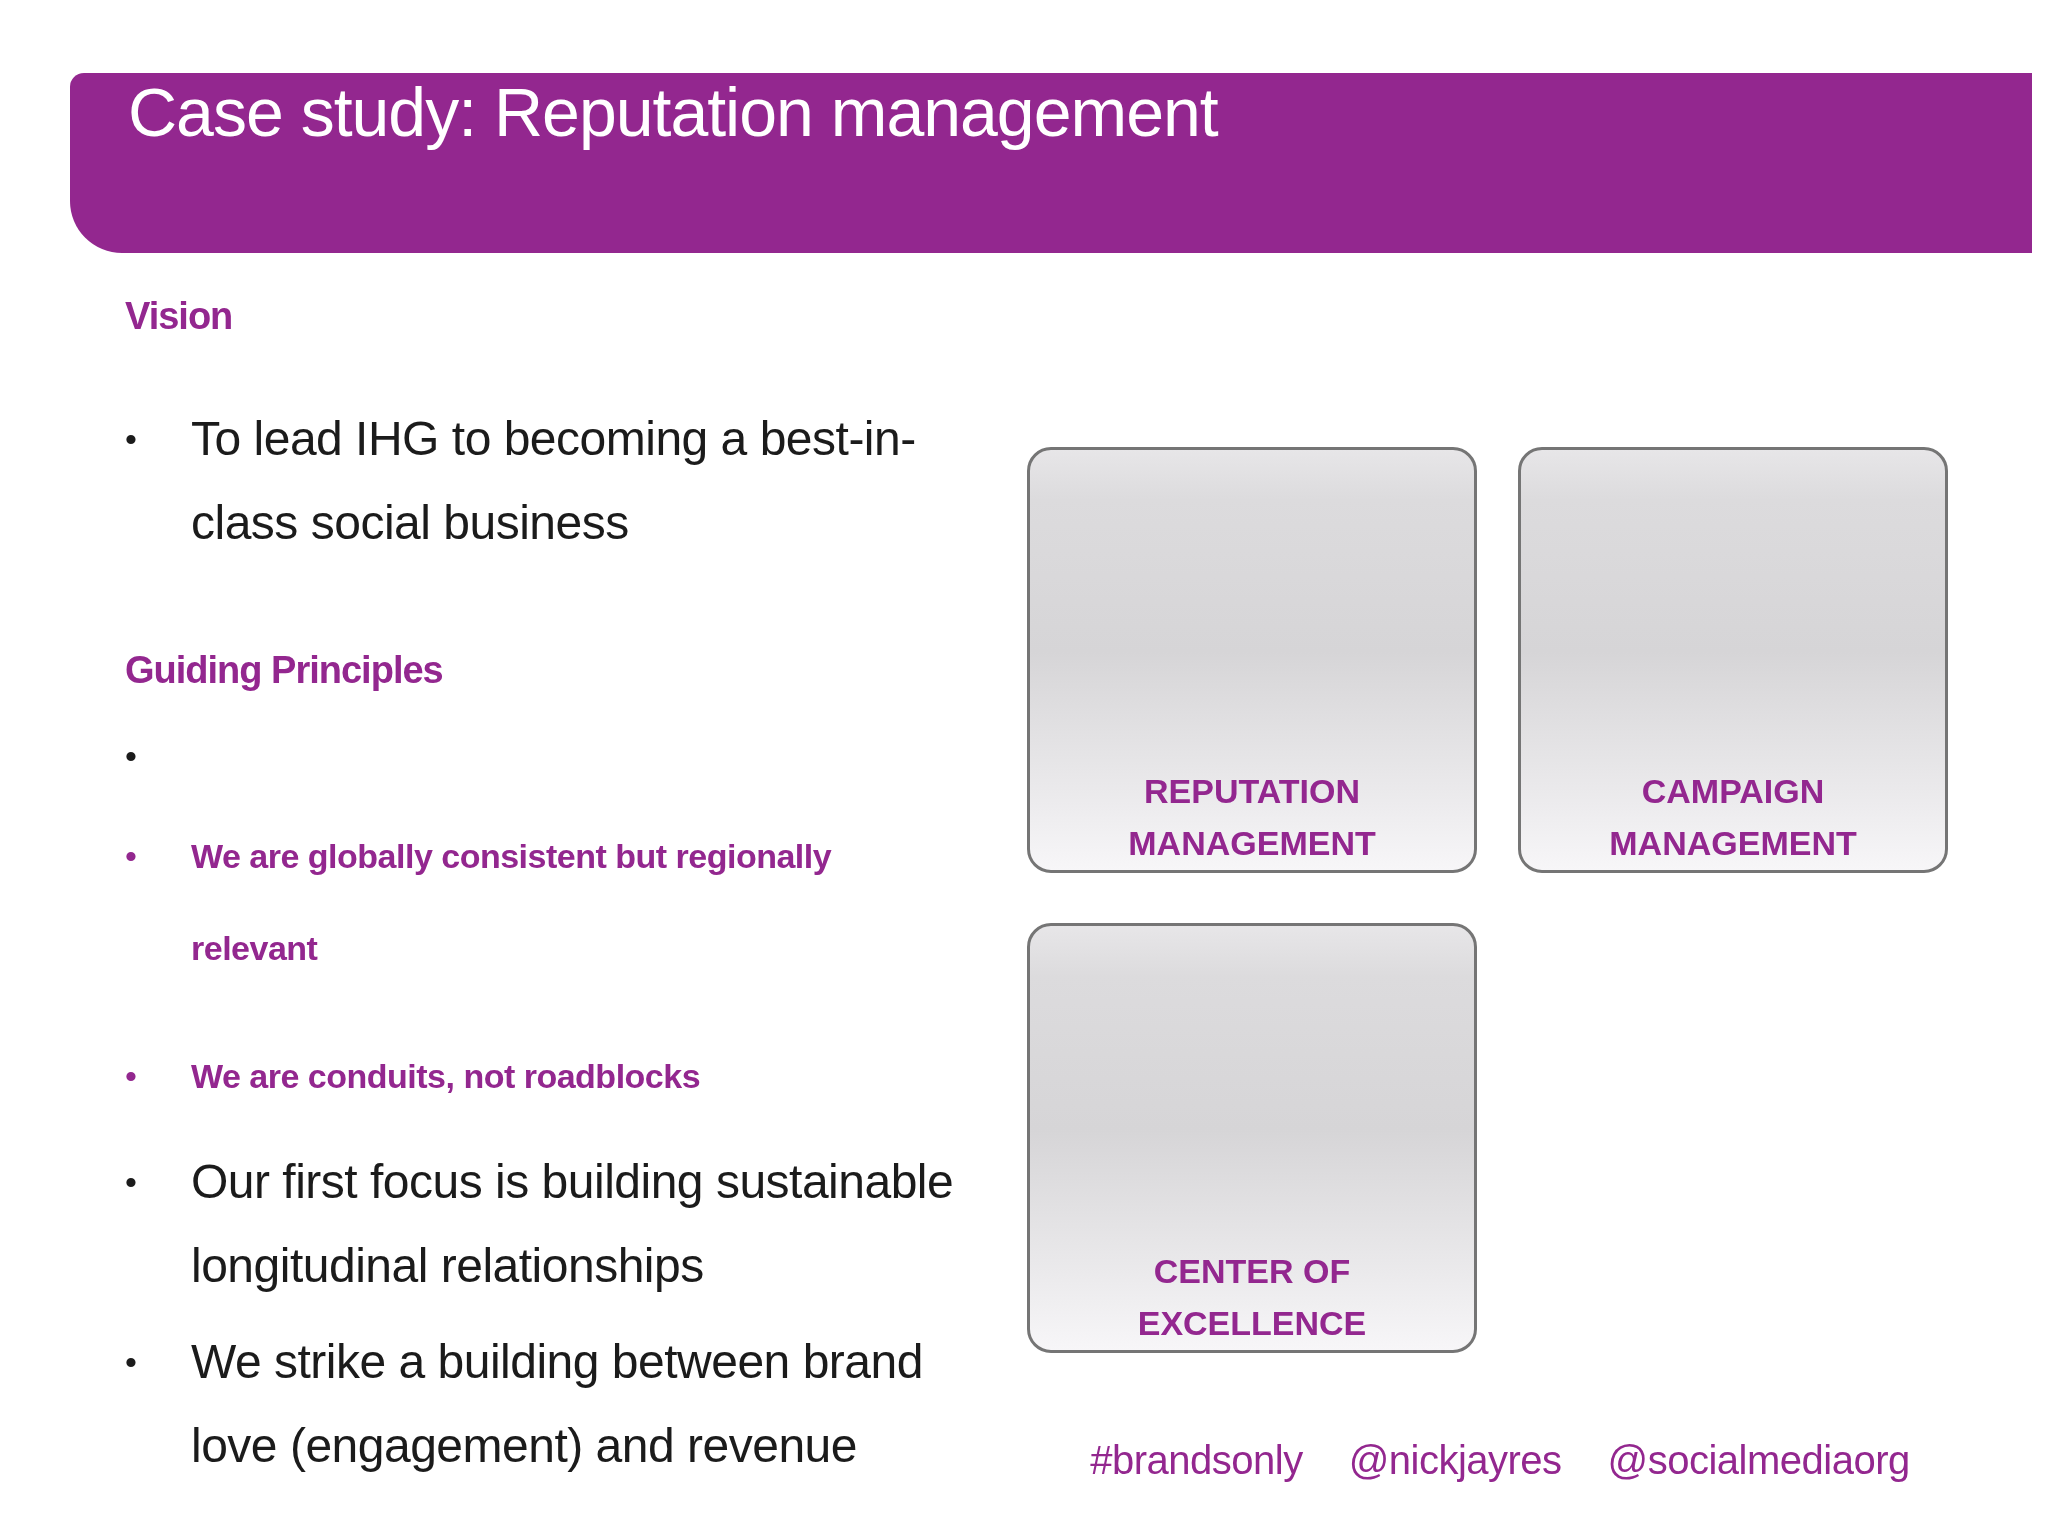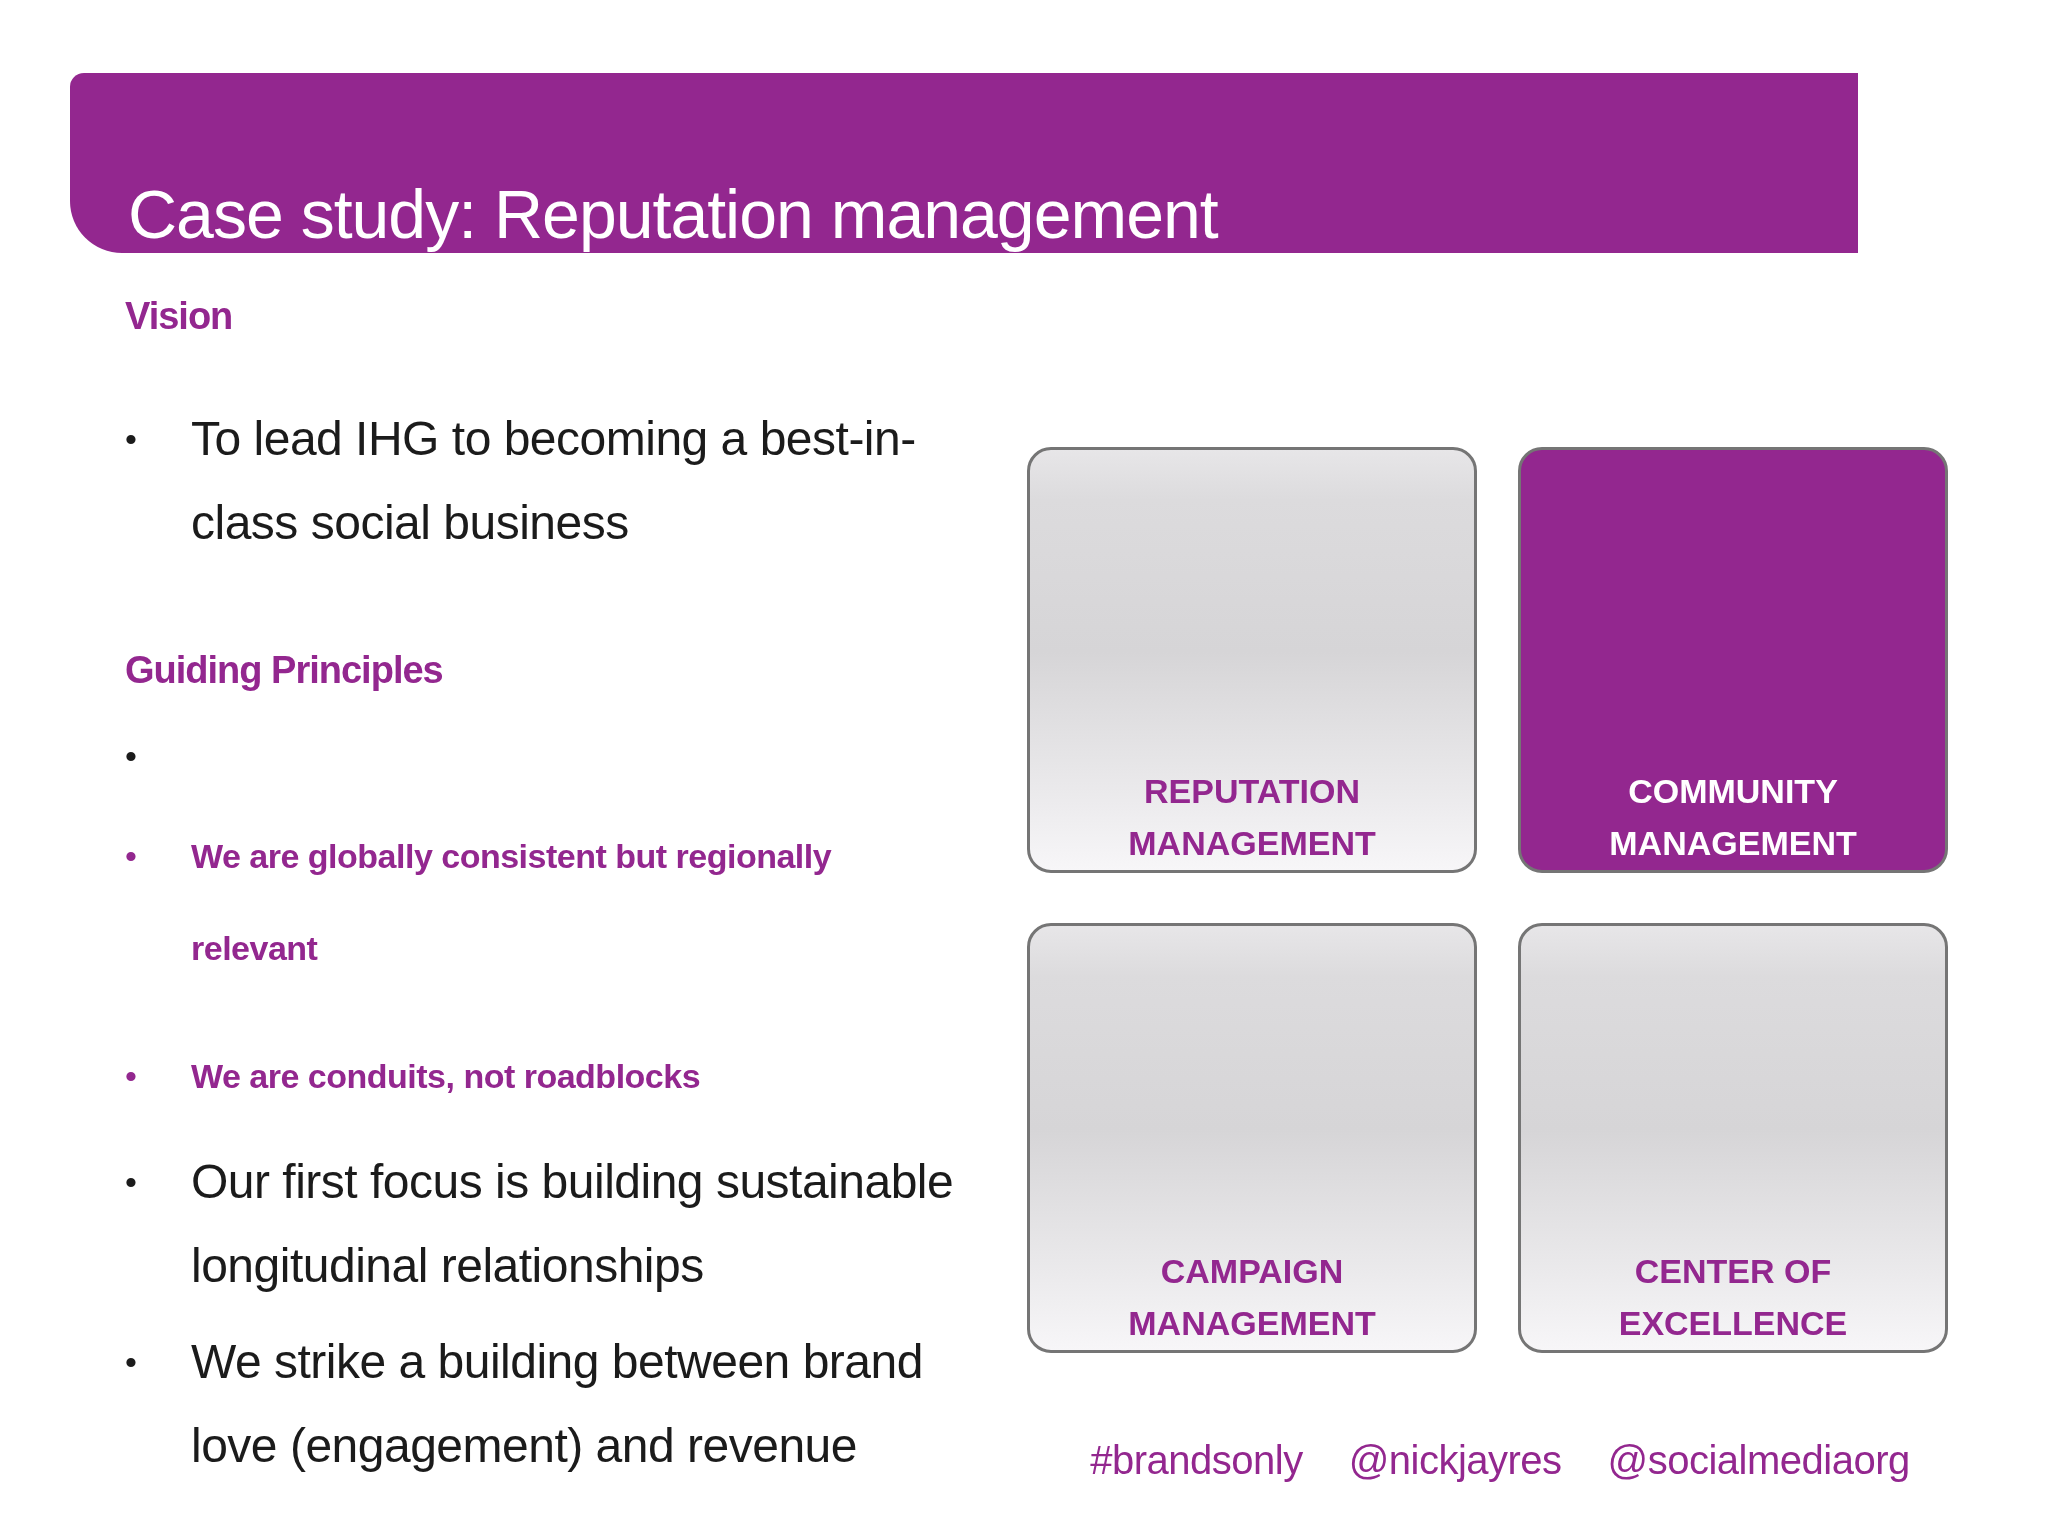--- a/index.html
+++ b/index.html
@@ -6,24 +6,24 @@
   body{
     width:2048px;height:1536px;position:relative;overflow:hidden;
     background:#ffffff;
     font-family:"Liberation Sans", sans-serif;
     -webkit-font-smoothing:antialiased;
   }
   .slide{position:absolute;inset:0;}
 
   
   .titlebar{
-    position:absolute;left:70px;top:73px;width:1788px;height:180px;
+    position:absolute;left:70px;top:73px;width:1962px;height:180px;
     background:#93278F;
     border-radius:14px 0 0 52px;
-    display:flex;align-items:flex-end;
+    display:flex;align-items:flex-start;
   }
   .titlebar h1{
     margin:0;padding-left:58px;
     color:#ffffff;font-size:68px;font-weight:400;letter-spacing:-1px;
   }
 
   
   .left-col{
     position:absolute;left:125px;top:295px;width:860px;
     color:#1b1b1b;
@@ -127,23 +127,20 @@
       <span class="marker">•</span>
       <p>We strike a building between brand love (engagement) and revenue</p>
     </div>
 
   </section>
 
   <section class="grid">
     <div class="qbox gray">
       <span>REPUTATION MANAGEMENT</span>
     </div>
-    <div class="qbox purple">
-      <span>COMMUNITY MANAGEMENT</span>
-    </div>
     <div class="qbox gray">
       <span>CAMPAIGN MANAGEMENT</span>
     </div>
     <div class="qbox gray">
       <span>CENTER OF EXCELLENCE</span>
     </div>
   </section>
 
   <footer class="tags">
     <span>#brandsonly</span>

